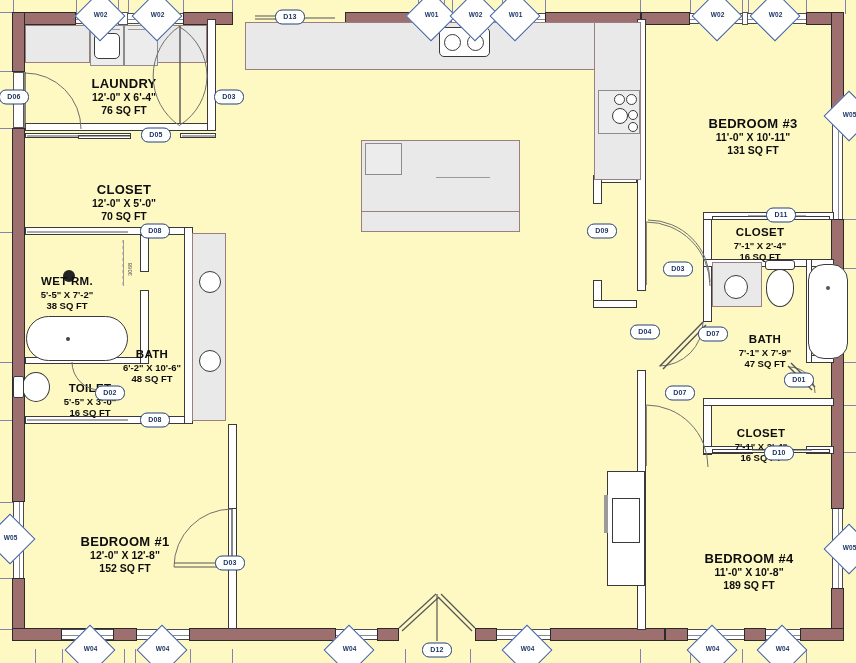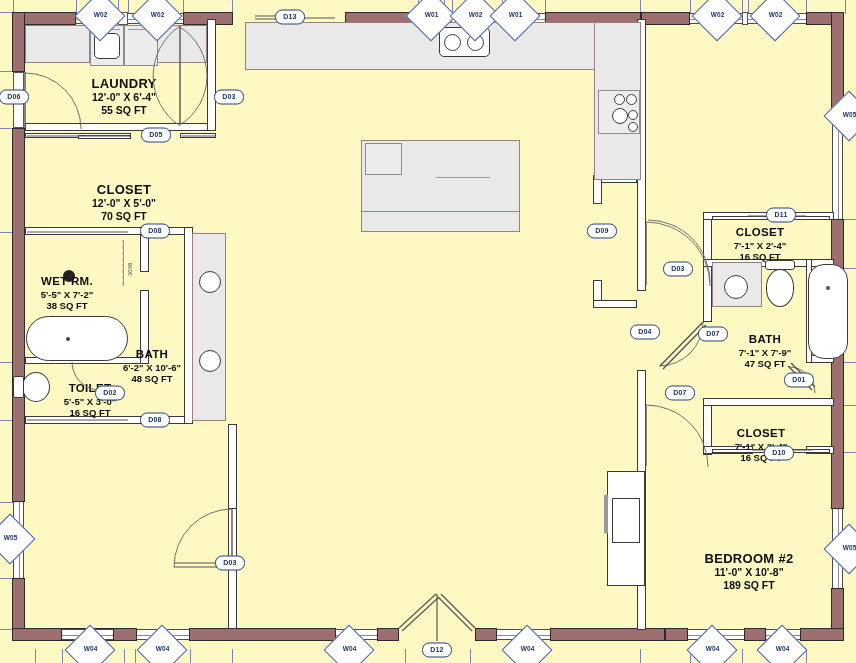--- a/index.html
+++ b/index.html
@@ -429,21 +429,21 @@
     <g stroke="#9a9a9a" stroke-width="1" stroke-dasharray="3,3" fill="none">
       <line x1="123" y1="240" x2="123" y2="286"></line>
     </g>
   </svg>
 
   <div class="vlabel" style="left:127px; top:276px;">3068</div>
 
   <div class="room-label" style="left:124px; top:76px;">
     <div class="rl-name">LAUNDRY</div>
     <div class="rl-dim">12'-0" X 6'-4"</div>
-    <div class="rl-area">55 SQ FT</div>
+    <div class="rl-area">76 SQ FT</div>
   </div>
   <div class="room-label" style="left:124px; top:182px;">
     <div class="rl-name">CLOSET</div>
     <div class="rl-dim">12'-0" X 5'-0"</div>
     <div class="rl-area">70 SQ FT</div>
   </div>
   <div class="room-label small" style="left:67px; top:275px;">
     <div class="rl-name">WET RM.</div>
     <div class="rl-dim">5'-5" X 7'-2"</div>
     <div class="rl-area">38 SQ FT</div>
@@ -451,37 +451,47 @@
   <div class="room-label small" style="left:152px; top:348px;">
     <div class="rl-name">BATH</div>
     <div class="rl-dim">6'-2" X 10'-6"</div>
     <div class="rl-area">48 SQ FT</div>
   </div>
   <div class="room-label small" style="left:90px; top:382px;">
     <div class="rl-name">TOILET</div>
     <div class="rl-dim">5'-5" X 3'-0"</div>
     <div class="rl-area">16 SQ FT</div>
   </div>
+  <div class="room-label" style="left:125px; top:534px;">
+    <div class="rl-name">BEDROOM #1</div>
+    <div class="rl-dim">12'-0" X 12'-8"</div>
+    <div class="rl-area">152 SQ FT</div>
+  </div>
+  <div class="room-label" style="left:753px; top:116px;">
+    <div class="rl-name">BEDROOM #3</div>
+    <div class="rl-dim">11'-0" X 10'-11"</div>
+    <div class="rl-area">131 SQ FT</div>
+  </div>
   <div class="room-label small" style="left:760px; top:226px;">
     <div class="rl-name">CLOSET</div>
     <div class="rl-dim">7'-1" X 2'-4"</div>
     <div class="rl-area">16 SQ FT</div>
   </div>
   <div class="room-label small" style="left:765px; top:333px;">
     <div class="rl-name">BATH</div>
     <div class="rl-dim">7'-1" X 7'-9"</div>
     <div class="rl-area">47 SQ FT</div>
   </div>
   <div class="room-label small" style="left:761px; top:427px;">
     <div class="rl-name">CLOSET</div>
     <div class="rl-dim">7'-1" X 2'-4"</div>
     <div class="rl-area">16 SQ FT</div>
   </div>
   <div class="room-label" style="left:749px; top:551px;">
-    <div class="rl-name">BEDROOM #2</div>
+    <div class="rl-name">BEDROOM #4</div>
     <div class="rl-dim">11'-0" X 10'-8"</div>
     <div class="rl-area">189 SQ FT</div>
   </div>
 
   <div id="door-tag-layer">
       <div class="tag-door" style="left: 290px; top: 17px;">D13</div>
       <div class="tag-door" style="left: 14px; top: 97px;">D06</div>
       <div class="tag-door" style="left: 229px; top: 97px;">D03</div>
       <div class="tag-door" style="left: 156px; top: 135px;">D05</div>
       <div class="tag-door" style="left: 155px; top: 231px;">D08</div>

